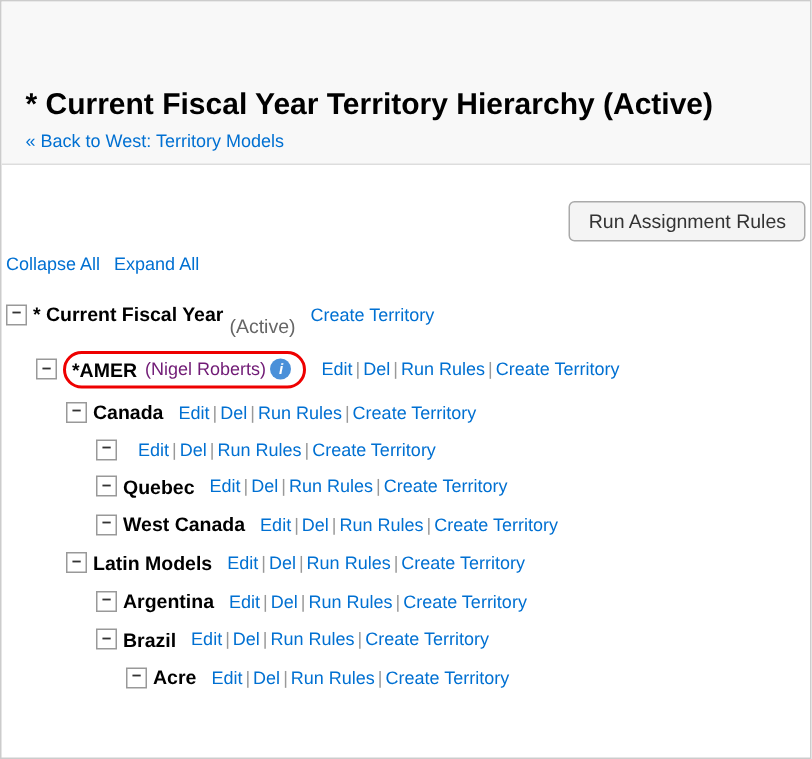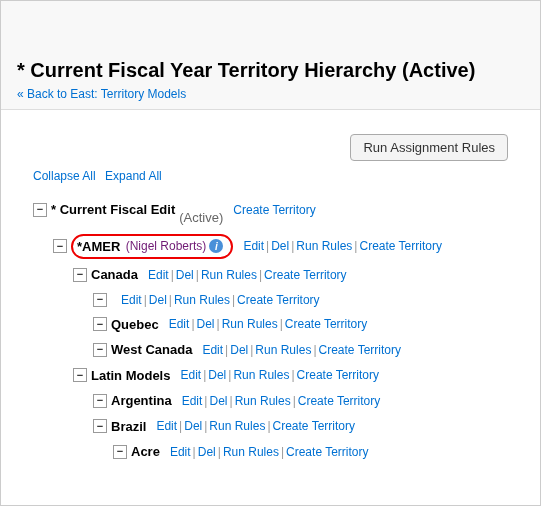--- a/index.html
+++ b/index.html
@@ -6,21 +6,21 @@
     body {
       font-family: Arial, sans-serif;
       font-size: 13px;
       background: #fff;
       color: #333;
       width: 541px;
       min-height: 506px;
       border: 1px solid #ccc;
     }
     .page-container {
-      padding: 12px 32px;
+      padding: 12px 3px;
     }
     .page-title {
       font-size: 20px;
       font-weight: bold;
       color: #000;
       margin-bottom: 4px;
       margin-top: 48px;
     }
     .back-link {
       color: #0070d2;
@@ -144,38 +144,38 @@
       background: #f8f8f8;
       border-bottom: 1px solid #ddd;
       padding: 10px 16px 8px 16px;
     }
   </style>
 </head>
 <body>
 
 <div class="top-bar">
   <div class="page-title">* Current Fiscal Year Territory Hierarchy (Active)</div>
-  <a class="back-link">« Back to East: Territory Models</a>
+  <a class="back-link">« Back to West: Territory Models</a>
 </div>
 
 <div class="page-container">
   <div class="header-actions">
     <button class="run-rules-btn">Run Assignment Rules</button>
   </div>
 
   <div class="collapse-expand-bar">
     <a>Collapse All</a>
     <a>Expand All</a>
   </div>
 
   <div class="tree">
 
     <div class="tree-row indent-0">
       <div class="toggle-btn">−</div>
-      <span class="node-name">* Current Fiscal Edit</span>
+      <span class="node-name">* Current Fiscal Year</span>
       <span class="node-status">(Active)</span>
       <span class="actions">
         <a>Create Territory</a>
       </span>
     </div>
 
     <div class="tree-row indent-1">
       <div class="toggle-btn">−</div>
       <span class="amer-highlight">
         <span class="node-name">*AMER</span>

